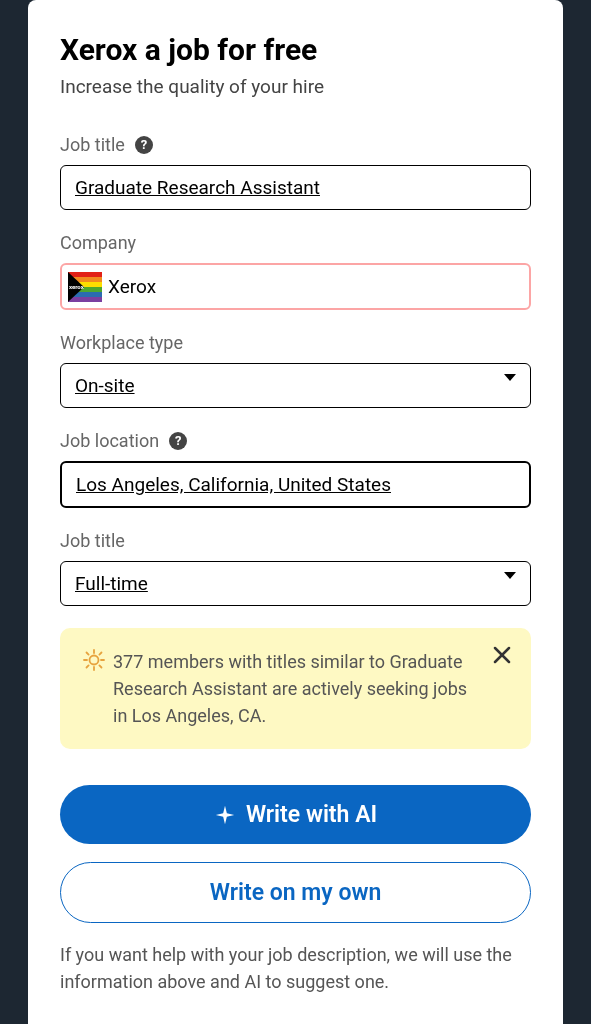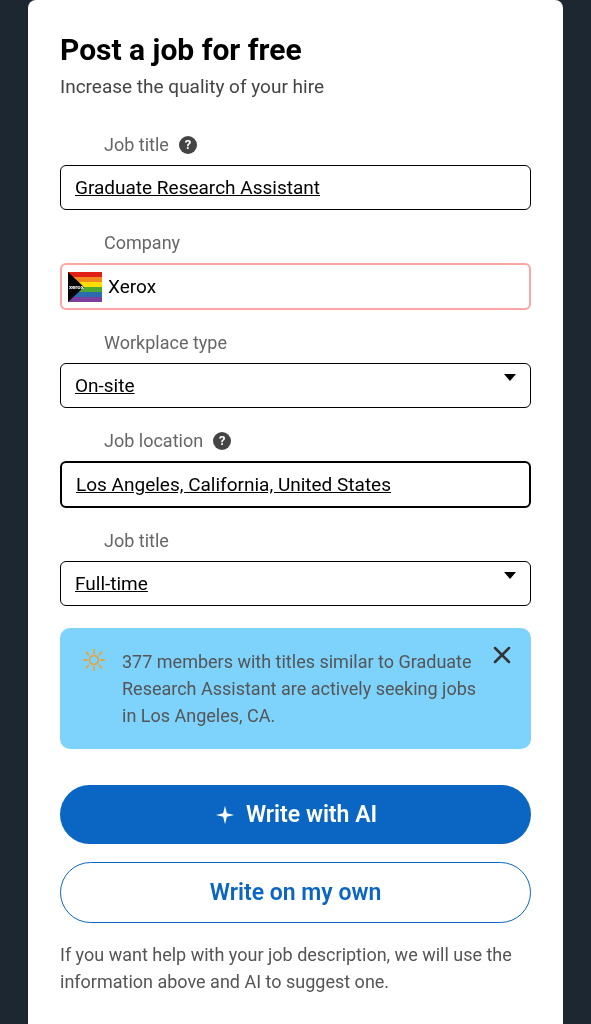--- a/index.html
+++ b/index.html
@@ -38,21 +38,20 @@
     }
     .label-row {
       display: flex;
       align-items: center;
       gap: 10px;
       margin-bottom: 10px;
     }
     .label {
       font-size: 18px;
       color: #666;
-      margin-left: 44px;
     }
     .help-icon {
       width: 18px;
       height: 18px;
       border-radius: 50%;
       background: #444;
       color: #fff;
       font-size: 13px;
       font-weight: 700;
       display: inline-flex;
@@ -106,25 +105,25 @@
       width: 0;
       height: 0;
       border-left: 6px solid transparent;
       border-right: 6px solid transparent;
       border-top: 7px solid #000;
     }
     .location-input {
       border: 2px solid #000;
     }
     .info-box {
-      background: #7dd3fc;
+      background: #fef9c3;
       border-radius: 10px;
       padding: 20px 22px;
       display: flex;
-      gap: 16px;
+      gap: 7px;
       margin-bottom: 36px;
       position: relative;
     }
     .lightbulb {
       flex-shrink: 0;
       width: 24px;
       height: 24px;
       display: flex;
       align-items: center;
       justify-content: center;
@@ -183,21 +182,21 @@
       color: #555;
       line-height: 1.5;
       text-align: left;
     }
   </style>
 </head>
 <body>
 
 <div class="card">
 
-  <h1 class="heading">Post a job for free</h1>
+  <h1 class="heading">Xerox a job for free</h1>
   <p class="subheading">Increase the quality of your hire</p>
 
   <div class="field">
     <div class="label-row">
       <span class="label">Job title</span>
       <span class="help-icon">?</span>
     </div>
     <input class="text-input" type="text" value="Graduate Research Assistant" style="">
   </div>
 

